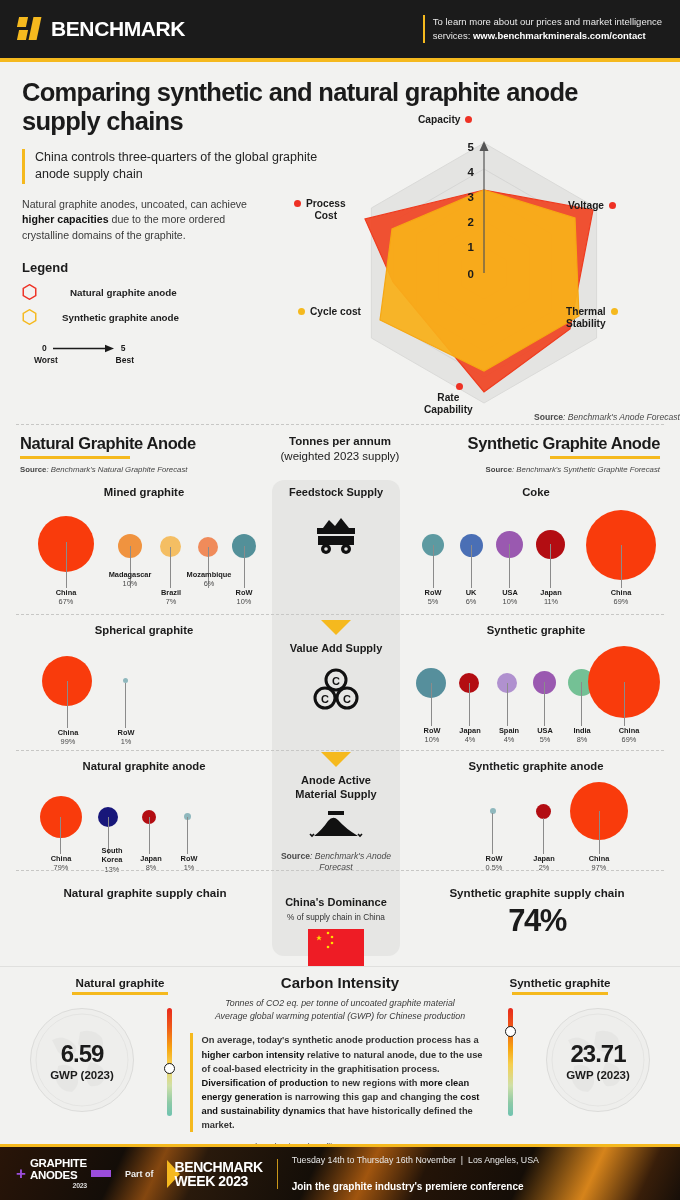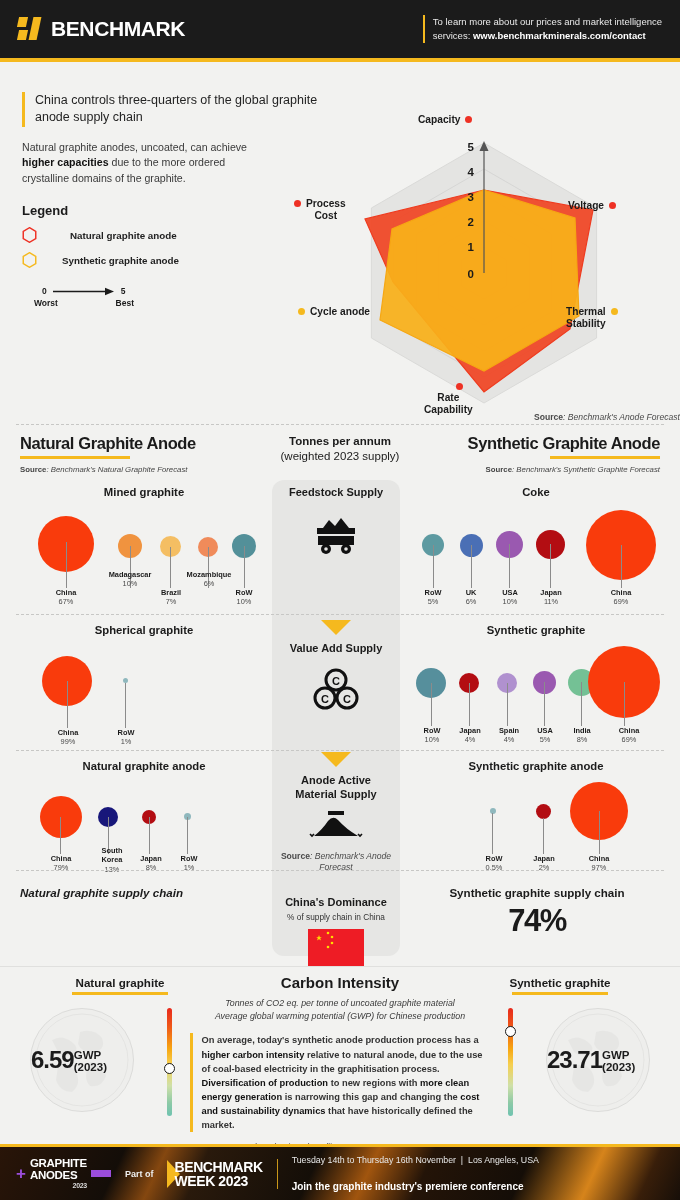--- a/index.html
+++ b/index.html
@@ -74,21 +74,21 @@
   .pct-v{font-size:31px;font-weight:bold;letter-spacing:-1.5px;margin-top:4px;}
 
   
   .carbon{position:absolute;top:966px;left:0;width:680px;height:180px;}
   .c-head{font-size:11.6px;font-weight:bold;}
   .c-ul{height:3px;background:#f5b91e;width:96px;margin-top:3px;}
   .c-title{font-size:15px;font-weight:bold;text-align:center;}
   .c-sub{font-size:8.8px;font-style:italic;text-align:center;color:#3a3a3a;line-height:1.5;margin-top:6px;}
   .c-body{font-size:9.3px;line-height:1.52;color:#333;font-weight:bold;}
   .c-body b{color:#111;}
-  .globe{position:absolute;width:104px;height:104px;border-radius:50%;border:1.5px solid #dcdcda;background:#eeeeec;display:flex;flex-direction:row;align-items:center;justify-content:center;}
+  .globe{position:absolute;width:104px;height:104px;border-radius:50%;border:1.5px solid #dcdcda;background:#eeeeec;display:flex;flex-direction:column;align-items:center;justify-content:center;}
   .gval{font-size:24px;font-weight:bold;letter-spacing:-1px;}
   .glab{font-size:11.5px;font-weight:bold;margin-top:1px;}
   .gradbar{position:absolute;width:5px;border-radius:3px;
      background:linear-gradient(to bottom,#e8291c 0%,#ef5a18 18%,#f7a712 38%,#f6cf4e 52%,#cfe0a8 72%,#8cc9a6 88%,#6fc3b0 100%);}
   .knob{position:absolute;width:11px;height:11px;border-radius:50%;background:#fff;border:1.7px solid #1b1b1b;}
 
   
   .footer{position:absolute;bottom:0;left:0;width:680px;height:56px;background:#1d1208;overflow:hidden;}
   .footer:before{content:"";position:absolute;inset:0;
     background:linear-gradient(115deg,#2a1508 0%,#130d08 18%,#8a4a10 24%,#2a1a0c 30%,#140e08 46%,#a8590f 54%,#241408 62%,#140d07 76%,#e08a1c 86%,#3a1f0a 94%,#160e08 100%);
@@ -125,20 +125,21 @@
     <div class="topbar-bar"></div>
     <div class="topbar-text">
       <span>To learn more about our prices and market intelligence</span><br>
       <span>services: </span><b>www.benchmarkminerals.com/contact</b>
     </div>
   </div>
 </div>
 <div class="gold-rule"></div>
 
 <div class="hero">
+  <h1>Comparing synthetic and natural graphite anode supply chains</h1>
   <div class="subline">
     <div class="bar"></div>
     <p>China controls three-quarters of the global graphite anode supply chain</p>
   </div>
   <p class="body-p">
     <span>Natural graphite anodes, uncoated, can achieve </span><b>higher capacities</b><span> due to the more ordered crystalline domains of the graphite.</span>
   </p>
 
   <div class="legend-title">Legend</div>
   <div class="legend-row">
@@ -207,21 +208,21 @@
   <div class="radar-axis-label" style="left:278px;top:188px;align-items:flex-start;">
     <span style="text-align:center">Thermal<br>Stability</span>
     <span class="dot" style="background:#f5b91e;margin-top:2px"></span>
   </div>
   <div class="radar-axis-label" style="left:136px;top:265px;flex-direction:column-reverse;gap:2px;">
     <span style="text-align:center">Rate<br>Capability</span>
     <span class="dot" style="background:#ee3124;align-self:center;margin-left:22px;"></span>
   </div>
   <div class="radar-axis-label" style="left:10px;top:188px;">
     <span class="dot" style="background:#f5b91e"></span>
-    <span>Cycle anode</span>
+    <span>Cycle cost</span>
   </div>
   <div class="radar-axis-label" style="left:6px;top:80px;align-items:flex-start;">
     <span class="dot" style="background:#ee3124;margin-top:2px"></span>
     <span style="text-align:center">Process<br>Cost</span>
   </div>
   <div class="src" style="position:absolute;right:0;bottom:-4px;">
     <b>Source</b>: <span>Benchmark's Anode Forecast</span>
   </div>
 </div>
 
@@ -432,21 +433,21 @@
     <div class="blab" style="left:112px;top:82px;width:40px;">Japan<span>2%</span></div>
 
     <div class="bub" style="width:58px;height:58px;left:158px;top:10px;background:#f93b0c;"></div>
     <div class="stem" style="left:187px;top:39px;height:43px;"></div>
     <div class="blab" style="left:162px;top:82px;width:50px;">China<span>97%</span></div>
   </div>
 
   <div class="dashline" style="top:446px;"></div>
 
   <div class="pct-row">
-    <div style="position:absolute;left:20px;top:6px;width:250px;font-style:italic;">
+    <div style="position:absolute;left:20px;top:6px;width:250px;text-align:center;">
       <div class="pct-t">Natural graphite supply chain</div>
     </div>
     <div style="position:absolute;left:412px;top:6px;width:250px;text-align:center;">
       <div class="pct-t">Synthetic graphite supply chain</div>
       <div class="pct-v">74%</div>
     </div>
   </div>
 </div>
 
 <div class="carbon">

